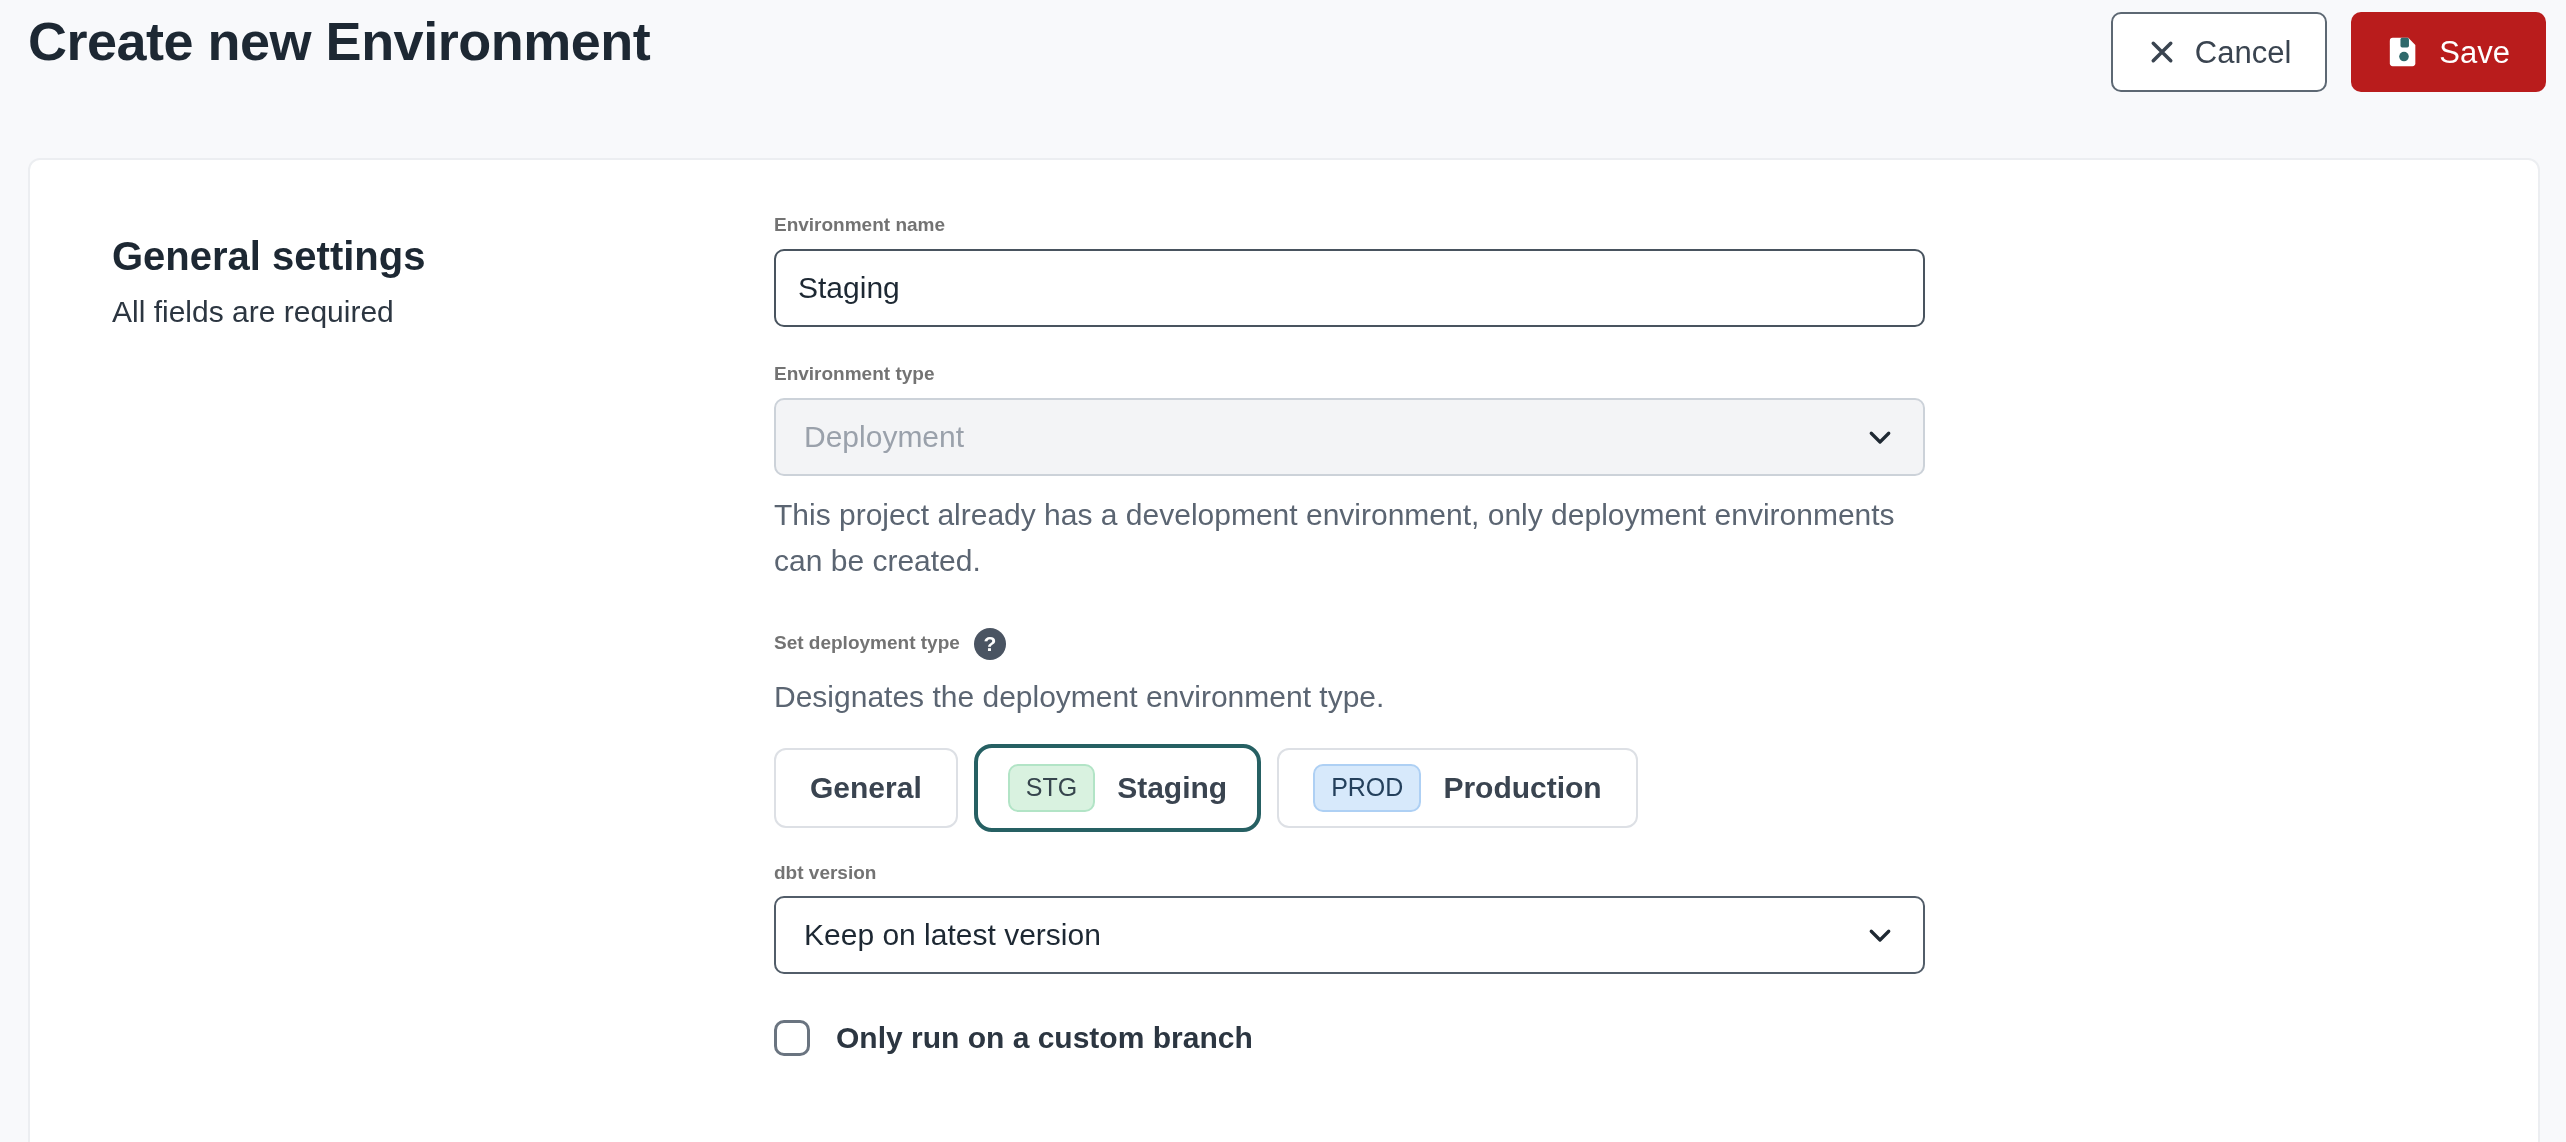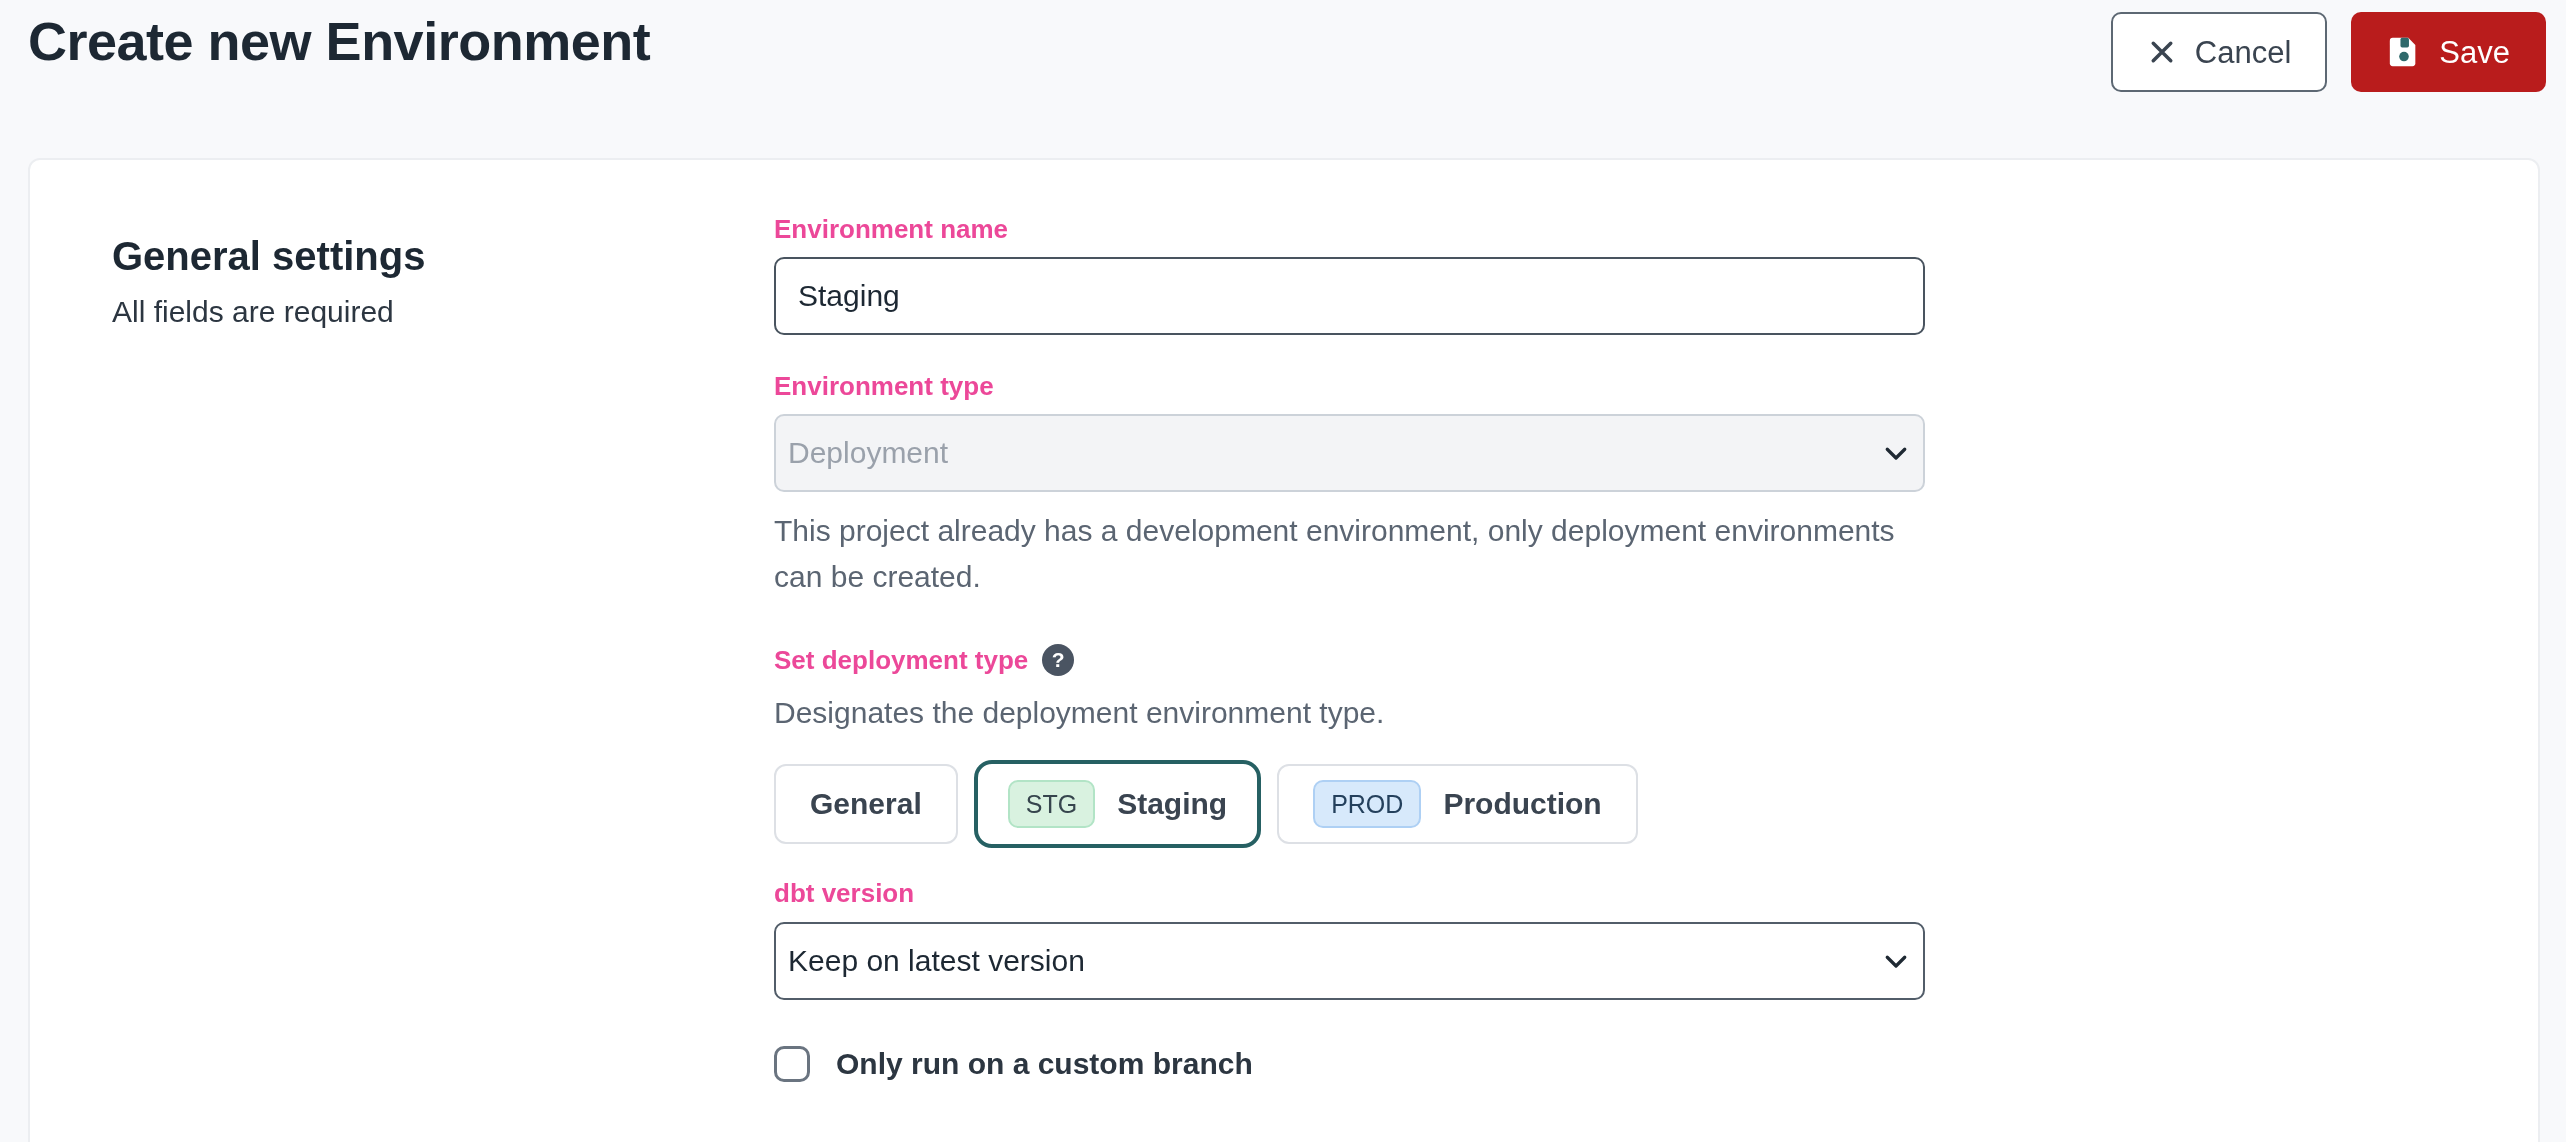--- a/index.html
+++ b/index.html
@@ -32,32 +32,32 @@
   .card {
     margin-left: 28px; width: 2512px; height: 1100px;
     background: #ffffff; border: 2px solid #eceef1; border-radius: 12px;
   }
   .card-body { display: flex; padding: 54px 80px 0 82px; }
   .left-col { width: 662px; flex: none; margin-top: 20px; }
   .section-heading { font-size: 40px; font-weight: 700; color: #1d2833; margin-bottom: 16px; }
   .section-subheading { font-size: 30px; color: #2c3641; }
 
   .form-col { width: 1151px; flex: none; }
-  .field-label { font-size: 26px; font-weight: 700; color: #ec4899; line-height: 1.2; display: inline-block; }
+  .field-label { font-size: 19px; font-weight: 700; color: #737373; line-height: 1.2; display: inline-block; }
 
   .text-input {
     display: block; width: 100%; height: 78px; margin-top: 12px;
     border: 2px solid #49545f; border-radius: 10px; background: #fff;
     padding: 0 22px; font-size: 30px; color: #1d2833; font-family: inherit;
   }
 
   .select {
     height: 78px; margin-top: 12px; border-radius: 10px;
     display: flex; align-items: center; justify-content: space-between;
-    padding: 0 12px; font-size: 30px; cursor: pointer;
+    padding: 0 28px; font-size: 30px; cursor: pointer;
   }
   .select-disabled { background: #f3f4f6; border: 2px solid #ccd2d9; color: #9aa1ab; cursor: default; }
   .select-enabled  { background: #ffffff; border: 2px solid #525d69; color: #1d2833; }
 
   .help-text { font-size: 30px; line-height: 46px; color: #5b6572; margin-top: 16px; }
 
   .fg-type { margin-top: 36px; }
   .label-row { display: flex; align-items: center; gap: 14px; margin-top: 44px; }
   .help-icon {
     width: 32px; height: 32px; border-radius: 50%; background: #4a5462;

